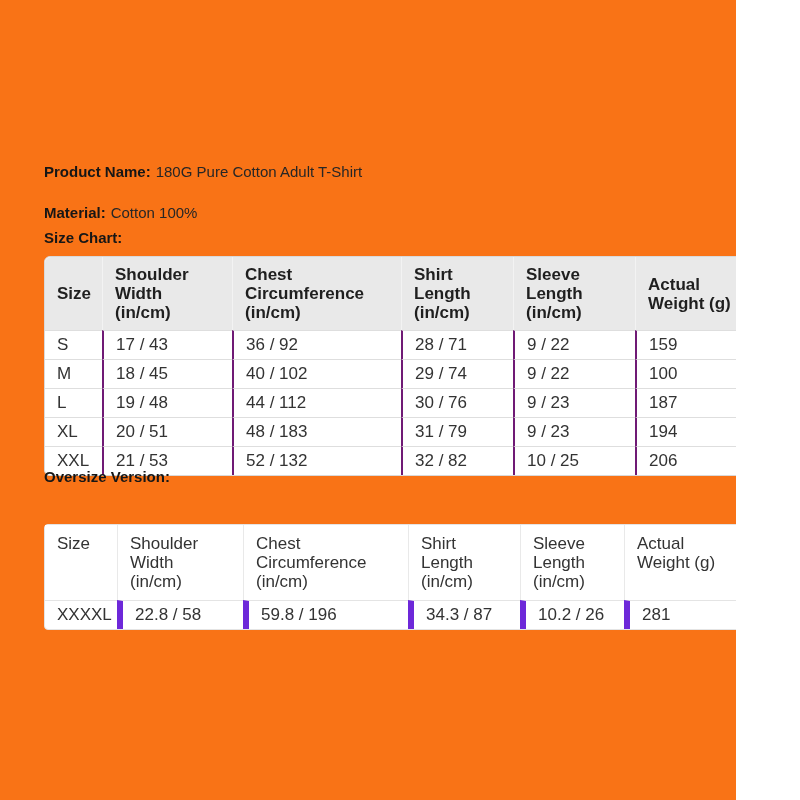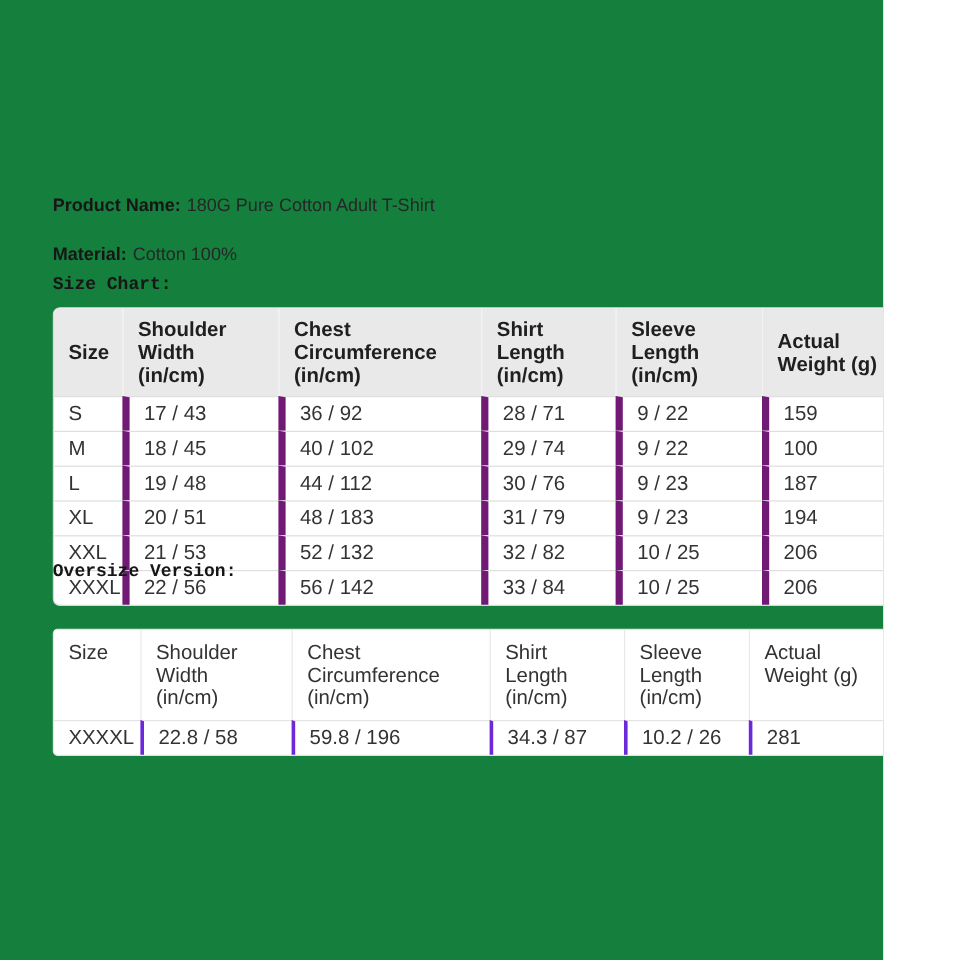--- a/index.html
+++ b/index.html
@@ -1,52 +1,52 @@
 <!DOCTYPE html>
 <html><head>
 <meta charset="utf-8">
 <style>
   * { margin:0; padding:0; box-sizing:content-box; }
   html,body { background:#ffffff; }
   .page {
-    position:relative; width:736px; height:800px; background:#15803d;
+    position:relative; width:736px; height:800px; background:#f97316;
     font-family:"Liberation Sans", sans-serif; color:#2e2e2e; overflow:hidden;
   }
   .text-line { position:absolute; left:44px; font-size:15px; line-height:18px; color:#2e2e2e; }
   .text-line .lbl { font-weight:700; color:#161616; }
   .text-line .val { margin-left:5px; color:#262626; }
-  .heading { position:absolute; left:44px; font-size:15px; line-height:18px; font-weight:700; color:#161616;font-family:Liberation Mono, monospace; }
+  .heading { position:absolute; left:44px; font-size:15px; line-height:18px; font-weight:700; color:#161616; }
 
   table { position:absolute; border-collapse:separate; border-spacing:0; table-layout:fixed;
           font-size:17px; background:#ffffff; }
 
   
   #size-table { top:256px; left:44px; width:712px; border:1px solid #d9d9d9; border-radius:6px; }
   #size-table th {
     background:#e9e9e9; font-weight:700; color:#1f1f1f; text-align:left; vertical-align:middle;
     padding:8px 8px 8px 12px; line-height:19px; white-space:pre-line; border-left:1px solid #f3f3f3;
   }
   #size-table th:first-child { border-left:none; border-top-left-radius:6px; }
   #size-table th:last-child  { border-top-right-radius:6px; }
   #size-table td {
     height:28px; padding:0 8px 0 12px; color:#333333; vertical-align:middle;
-    border-top:1px solid #dedede; border-left:6px solid #701a75;
+    border-top:1px solid #dedede; border-left:2px solid #701a75;
   }
   #size-table td:first-child { border-left:none; }
 
   
   #oversize-table { top:524px; left:44px; width:695px; border:1px solid #e4e4e4; border-radius:4px; }
   #oversize-table th {
     background:#ffffff; font-weight:400; color:#333333; text-align:left; vertical-align:top;
     padding:9px 8px 9px 12px; line-height:19px; white-space:pre-line; border-left:1px solid #e9e9e9;
   }
   #oversize-table th:first-child { border-left:none; }
   #oversize-table td {
     height:28px; padding:0 8px 0 12px; color:#333333; vertical-align:middle;
-    border-top:1px solid #e4e4e4; border-left:3px solid #6d28d9;
+    border-top:1px solid #e4e4e4; border-left:6px solid #6d28d9;
   }
   #oversize-table td:first-child { border-left:none; }
 </style>
 </head>
 <body>
 
 <div class="page">
 
   <div class="text-line" style="top:163px;">
     <span class="lbl">Product Name:</span><span class="val">180G Pure Cotton Adult T-Shirt</span>
@@ -116,28 +116,20 @@
           <td>194</td>
         </tr>
         <tr>
           <td>XXL</td>
           <td>21 / 53</td>
           <td>52 / 132</td>
           <td>32 / 82</td>
           <td>10 / 25</td>
           <td>206</td>
         </tr>
-        <tr>
-          <td>XXXL</td>
-          <td>22 / 56</td>
-          <td>56 / 142</td>
-          <td>33 / 84</td>
-          <td>10 / 25</td>
-          <td>206</td>
-        </tr>
       </tbody>
   </table>
 
   <div class="heading" style="top:468px;">Oversize Version:</div>
 
   <table id="oversize-table">
     <colgroup>
       <col style="width:72px">
         <col style="width:126px">
         <col style="width:165px">

